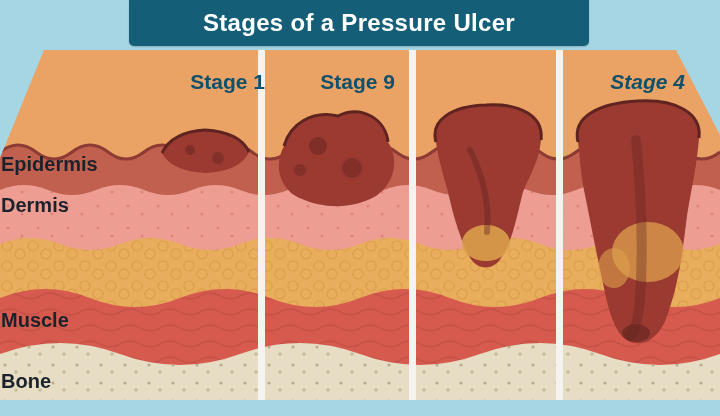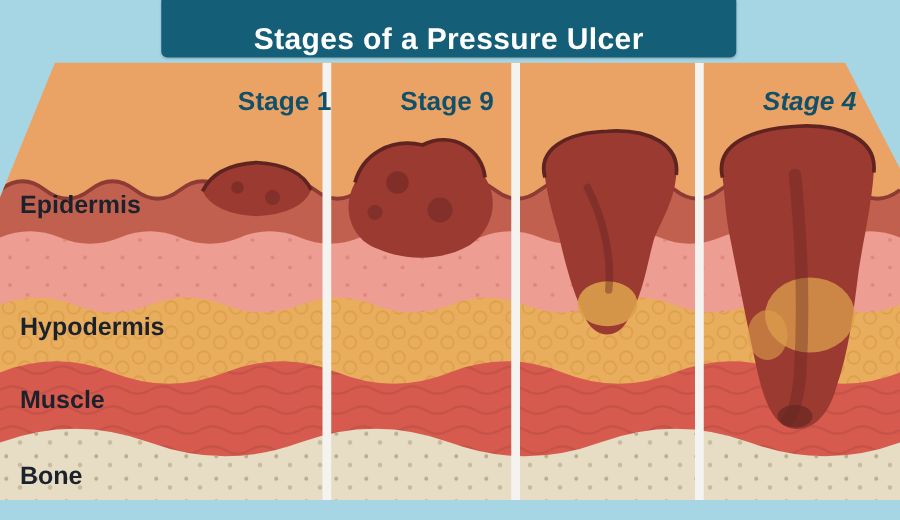--- a/index.html
+++ b/index.html
@@ -8,33 +8,33 @@
     width:720px;height:416px;
     background:var(--background,#a6d6e4);
     overflow:hidden;
     font-family:"Liberation Sans",sans-serif;
   }
   .diagram-svg{position:absolute;left:0;top:0;width:720px;height:416px;}
   .banner{
     position:absolute;left:129px;top:0;width:460px;height:46px;
     background:var(--banner,#145f77);
     color:var(--banner_text,#ffffff);
-    display:flex;align-items:flex-end;justify-content:center;
+    display:flex;align-items:center;justify-content:center;
     font-weight:bold;font-size:24px;letter-spacing:.3px;
     border-radius:0 0 5px 5px;
     box-shadow:0 1px 2px rgba(0,0,0,.18);
   }
   .stage-label{
     position:absolute;top:70px;width:120px;text-align:right;
     color:var(--stage_label,#10506a);
     font-weight:bold;font-size:21px;
   }
   .stage-1{left:145px;} .stage-2{left:275px;} .stage-3{left:420px;} .stage-4{left:565px;font-style:italic;}
   .layer-label{
-    position:absolute;left:16px;
+    position:absolute;left:1px;
     color:var(--layer_label,#1b222b);
     font-weight:bold;font-size:20px;
   }
   .layer-0{top:153px;} .layer-1{top:194px;} .layer-2{top:251px;}
   .layer-3{top:309px;} .layer-4{top:370px;}
 </style>
 </head>
 <body>
 
 <div class="screen">
@@ -120,17 +120,17 @@
 
   <div class="banner">
     <span>Stages of a Pressure Ulcer</span>
   </div>
 
   <div class="stage-label stage-1">Stage 1</div>
   <div class="stage-label stage-2">Stage 9</div>
   <div class="stage-label stage-4">Stage 4</div>
 
   <div class="layer-label layer-0">Epidermis</div>
-  <div class="layer-label layer-2">Hypodermis</div>
+  <div class="layer-label layer-1">Dermis</div>
   <div class="layer-label layer-3">Muscle</div>
   <div class="layer-label layer-4">Bone</div>
 
 </div>
 
 </body></html>

